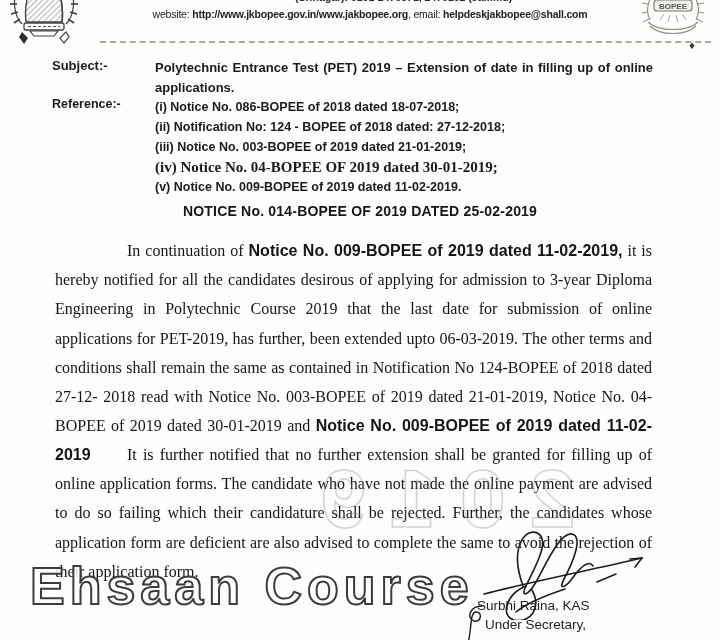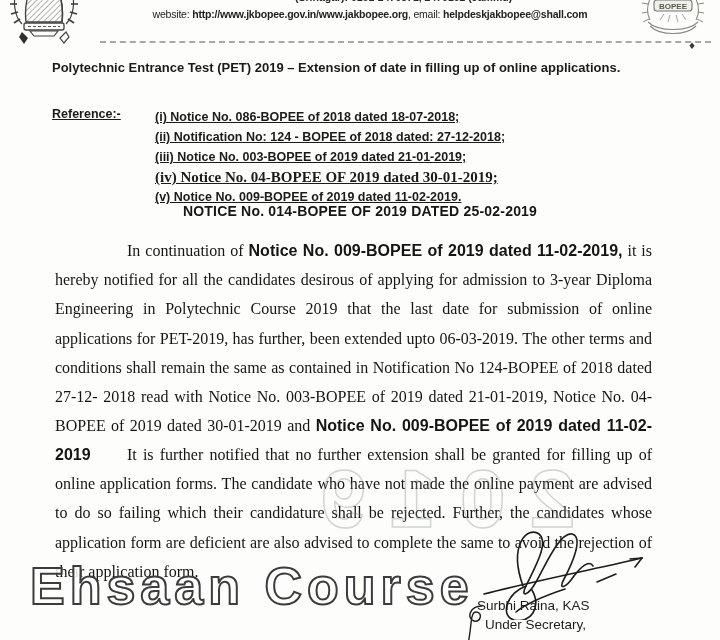--- a/index.html
+++ b/index.html
@@ -29,21 +29,21 @@
   .divider {
     position:absolute; top:41px; left:100px; right:9px; height:0;
     border-top:2px dashed #a9a9a1;
   }
   
   .subject-row, .ref-row {
     position:absolute; left:52px; width:601px; display:flex;
     font-family:"Liberation Sans", sans-serif; font-weight:700; color:#1b1b1b;
   }
   .subject-row { top:58px; font-size:13px; }
-  .ref-row     { top:107px; font-size:12.5px;text-decoration:underline; }
+  .ref-row     { top:97px; font-size:12.5px; }
   .doc-label { flex:0 0 103px; }
   .subject-text { flex:1; text-align:justify; line-height:20px; }
   .ref-items { flex:1; }
   .ref-item { line-height:20px; white-space:nowrap; }
   .ref-item.serif { font-family:"Liberation Serif", serif; font-size:15px; }
   
   .notice-heading {
     position:absolute; top:203px; left:0; width:720px; text-align:center;
     font:700 14px "Liberation Sans", sans-serif; letter-spacing:0.2px; color:#161616;
   }
@@ -148,20 +148,21 @@
         <line x1="30" y1="29" x2="28" y2="36"></line>
       <line x1="36" y1="29" x2="38" y2="36"></line>
         <line x1="42" y1="28" x2="46" y2="34"></line>
     </g>
   </svg>
   <div class="seal-ornament">♦</div>
 
   <div class="divider"></div>
 
   <div class="subject-row">
+    <div class="doc-label">Subject:-</div>
     <div class="subject-text">Polytechnic Entrance Test (PET) 2019 – Extension of date in filling up of online applications.</div>
   </div>
 
   <div class="ref-row">
     <div class="doc-label">Reference:-</div>
     <div class="ref-items">
       <div class="ref-item">(i) Notice No. 086-BOPEE of 2018 dated 18-07-2018;</div>
       <div class="ref-item">(ii) Notification No: 124 - BOPEE of 2018 dated: 27-12-2018;</div>
       <div class="ref-item">(iii) Notice No. 003-BOPEE of 2019 dated 21-01-2019;</div>
       <div class="ref-item serif">(iv) Notice No. 04-BOPEE OF 2019 dated 30-01-2019;</div>

